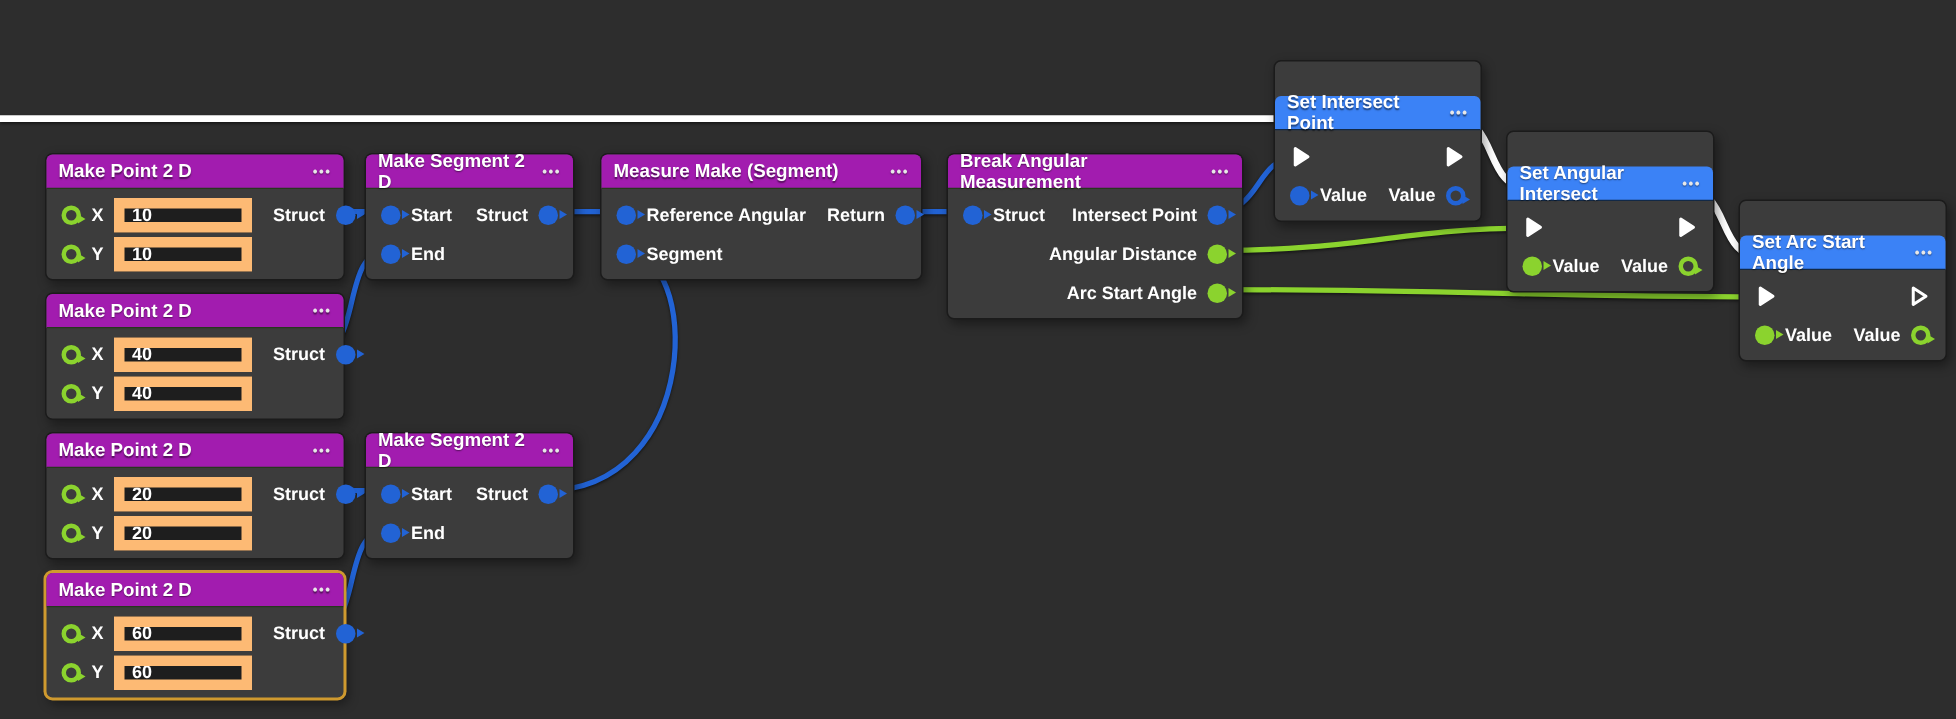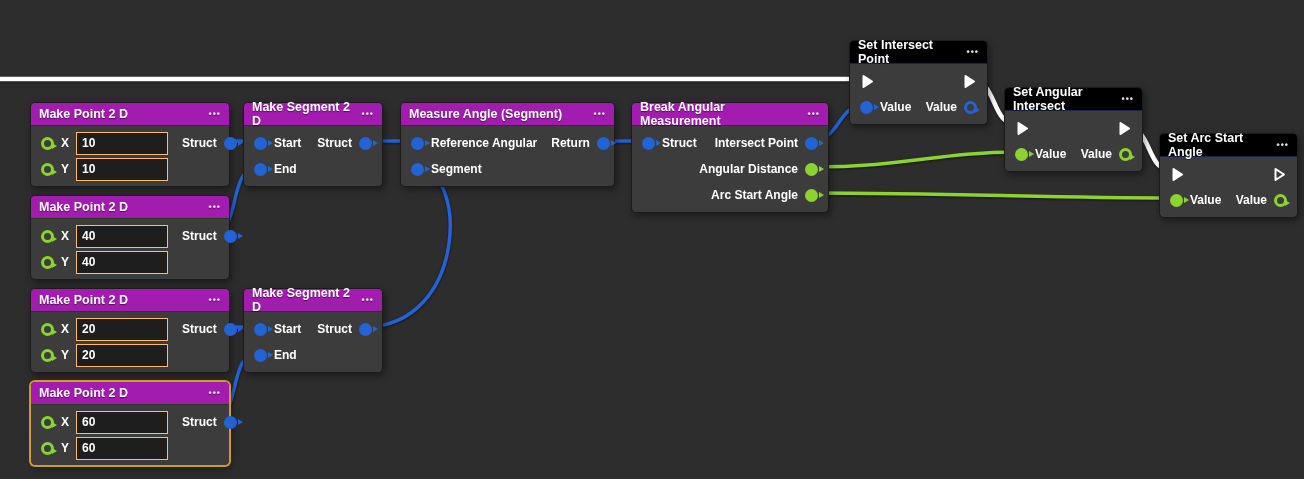--- a/index.html
+++ b/index.html
@@ -13,42 +13,42 @@
   .w-blue{stroke:#2263d5;stroke-width:3.5;}
   .w-green{stroke:#8bd32e;stroke-width:3.5;}
   
   .node{position:absolute;z-index:2;background:#3c3c3c;border:1px solid #1b1b1b;border-radius:5px;
     box-shadow:2px 3px 7px rgba(0,0,0,0.4);color:#fff;}
   .node.selected{border:1px solid #cf9a2f;box-shadow:0 0 0 1px #cf9a2f,2px 3px 7px rgba(0,0,0,0.4);}
   .hdr{height:22px;border-radius:4px 4px 0 0;display:flex;align-items:center;
     justify-content:space-between;padding:0 8px;font-size:12.5px;font-weight:bold;
     text-shadow:0 1px 1px rgba(0,0,0,0.5);}
   .hdr-green{background:#a21caf;border-bottom:1px solid #27381e;}
-  .hdr-blue{background:#000000;border-bottom:1px solid #122947;}
+  .hdr-blue{background:#3b82f6;border-bottom:1px solid #122947;margin-top:23px;}
   .menu{font-size:9px;letter-spacing:1px;color:#e8e8e8;cursor:pointer;line-height:22px;}
   .body{padding:4px 0;}
   .row{height:26px;display:flex;align-items:center;padding:0 10px;gap:7px;font-size:12px;font-weight:bold;}
   .spacer{flex:1;}
   .lbl{white-space:nowrap;text-align:center;}
   
   .pt{position:relative;width:13px;height:13px;border-radius:50%;flex:0 0 13px;box-sizing:border-box;}
   .pt::after{content:'';position:absolute;right:-6px;top:3.5px;width:0;height:0;
     border-top:3px solid transparent;border-bottom:3px solid transparent;border-left:5px solid;}
   .pt.bfill{background:#2263d5;}
   .pt.bfill::after{border-left-color:#2263d5;}
   .pt.bring{border:3px solid #2263d5;background:transparent;}
   .pt.bring::after{border-left-color:#2263d5;}
   .pt.gfill{background:#8bd32e;}
   .pt.gfill::after{border-left-color:#8bd32e;}
   .pt.gring{border:3px solid #8bd32e;background:transparent;}
   .pt.gring::after{border-left-color:#8bd32e;}
   
   .epin{width:15px;height:15px;flex:0 0 15px;}
   
-  .vinput{width:92px;height:23px;background:#1e1e1e;border:1px solid #fdba74;color:#fff;
+  .vinput{width:92px;height:23px;background:#1e1e1e;border:7px solid #fdba74;color:#fff;
     font-family:"Liberation Sans",sans-serif;font-size:12px;font-weight:bold;padding:0 5px;
     box-sizing:border-box;outline:none;}
   
   #n-point1{left:30px;top:102px;width:198px;}
   #n-point2{left:30px;top:195px;width:198px;}
   #n-point3{left:30px;top:288px;width:198px;}
   #n-point4{left:30px;top:381px;width:198px;}
   #n-seg1{left:243px;top:102px;width:138px;}
   #n-seg2{left:243px;top:288px;width:138px;}
   #n-measure{left:400px;top:102px;width:213px;}
@@ -201,21 +201,21 @@
       </div>
       <div class="row">
         <span class="pt bfill"></span>
         <span class="lbl">End</span>
       </div>
     </div>
   </div>
 
   <div class="node" id="n-measure">
     <div class="hdr hdr-green">
-      <span>Measure Angle (Segment)</span>
+      <span>Measure Make (Segment)</span>
       <span class="menu">•••</span>
     </div>
     <div class="body">
       <div class="row">
         <span class="pt bfill"></span>
         <span class="lbl">Reference Angular</span>
         <span class="spacer"></span>
         <span class="lbl">Return</span>
         <span class="pt bfill"></span>
       </div>

